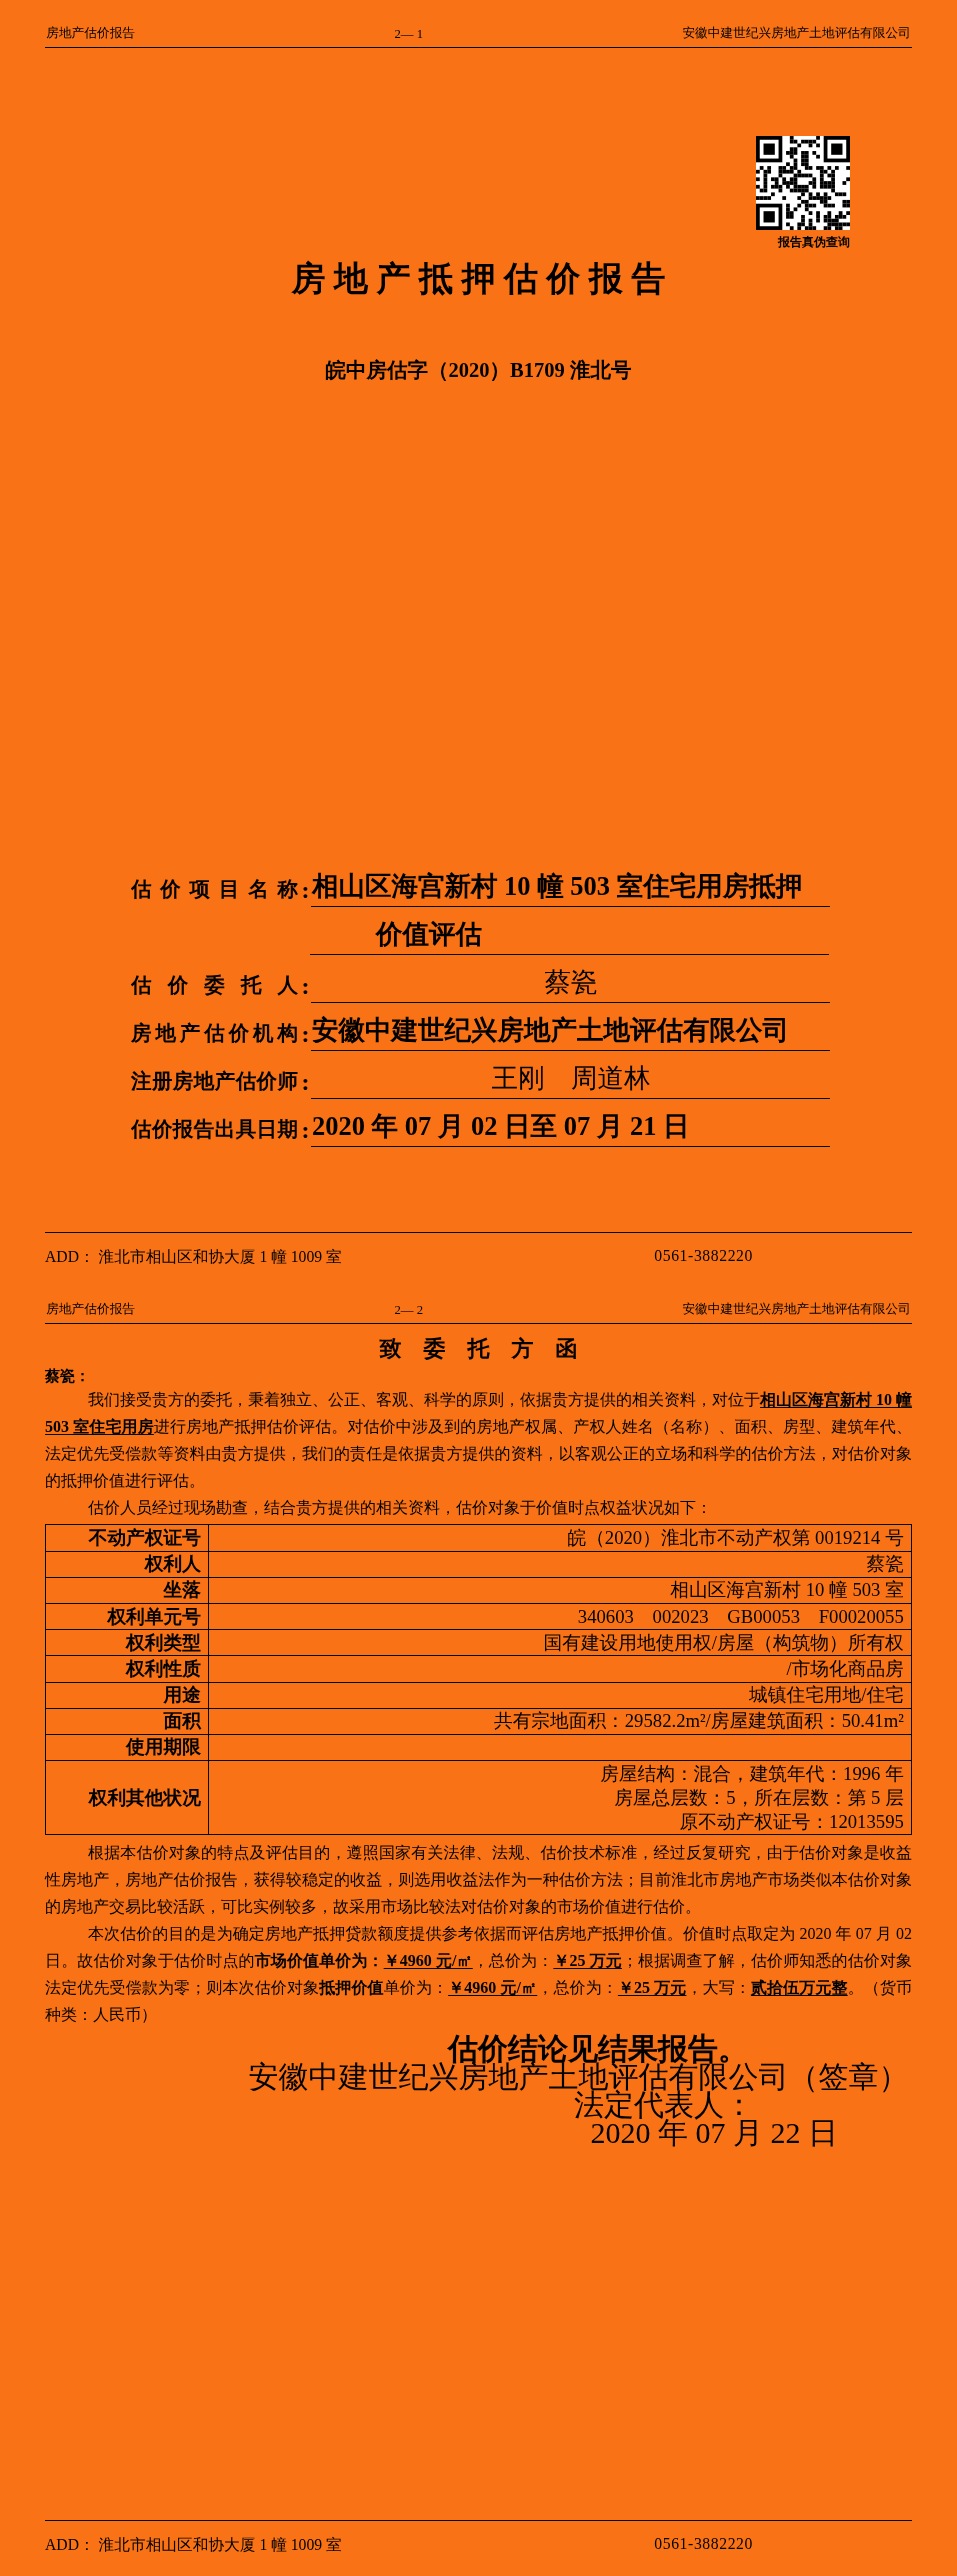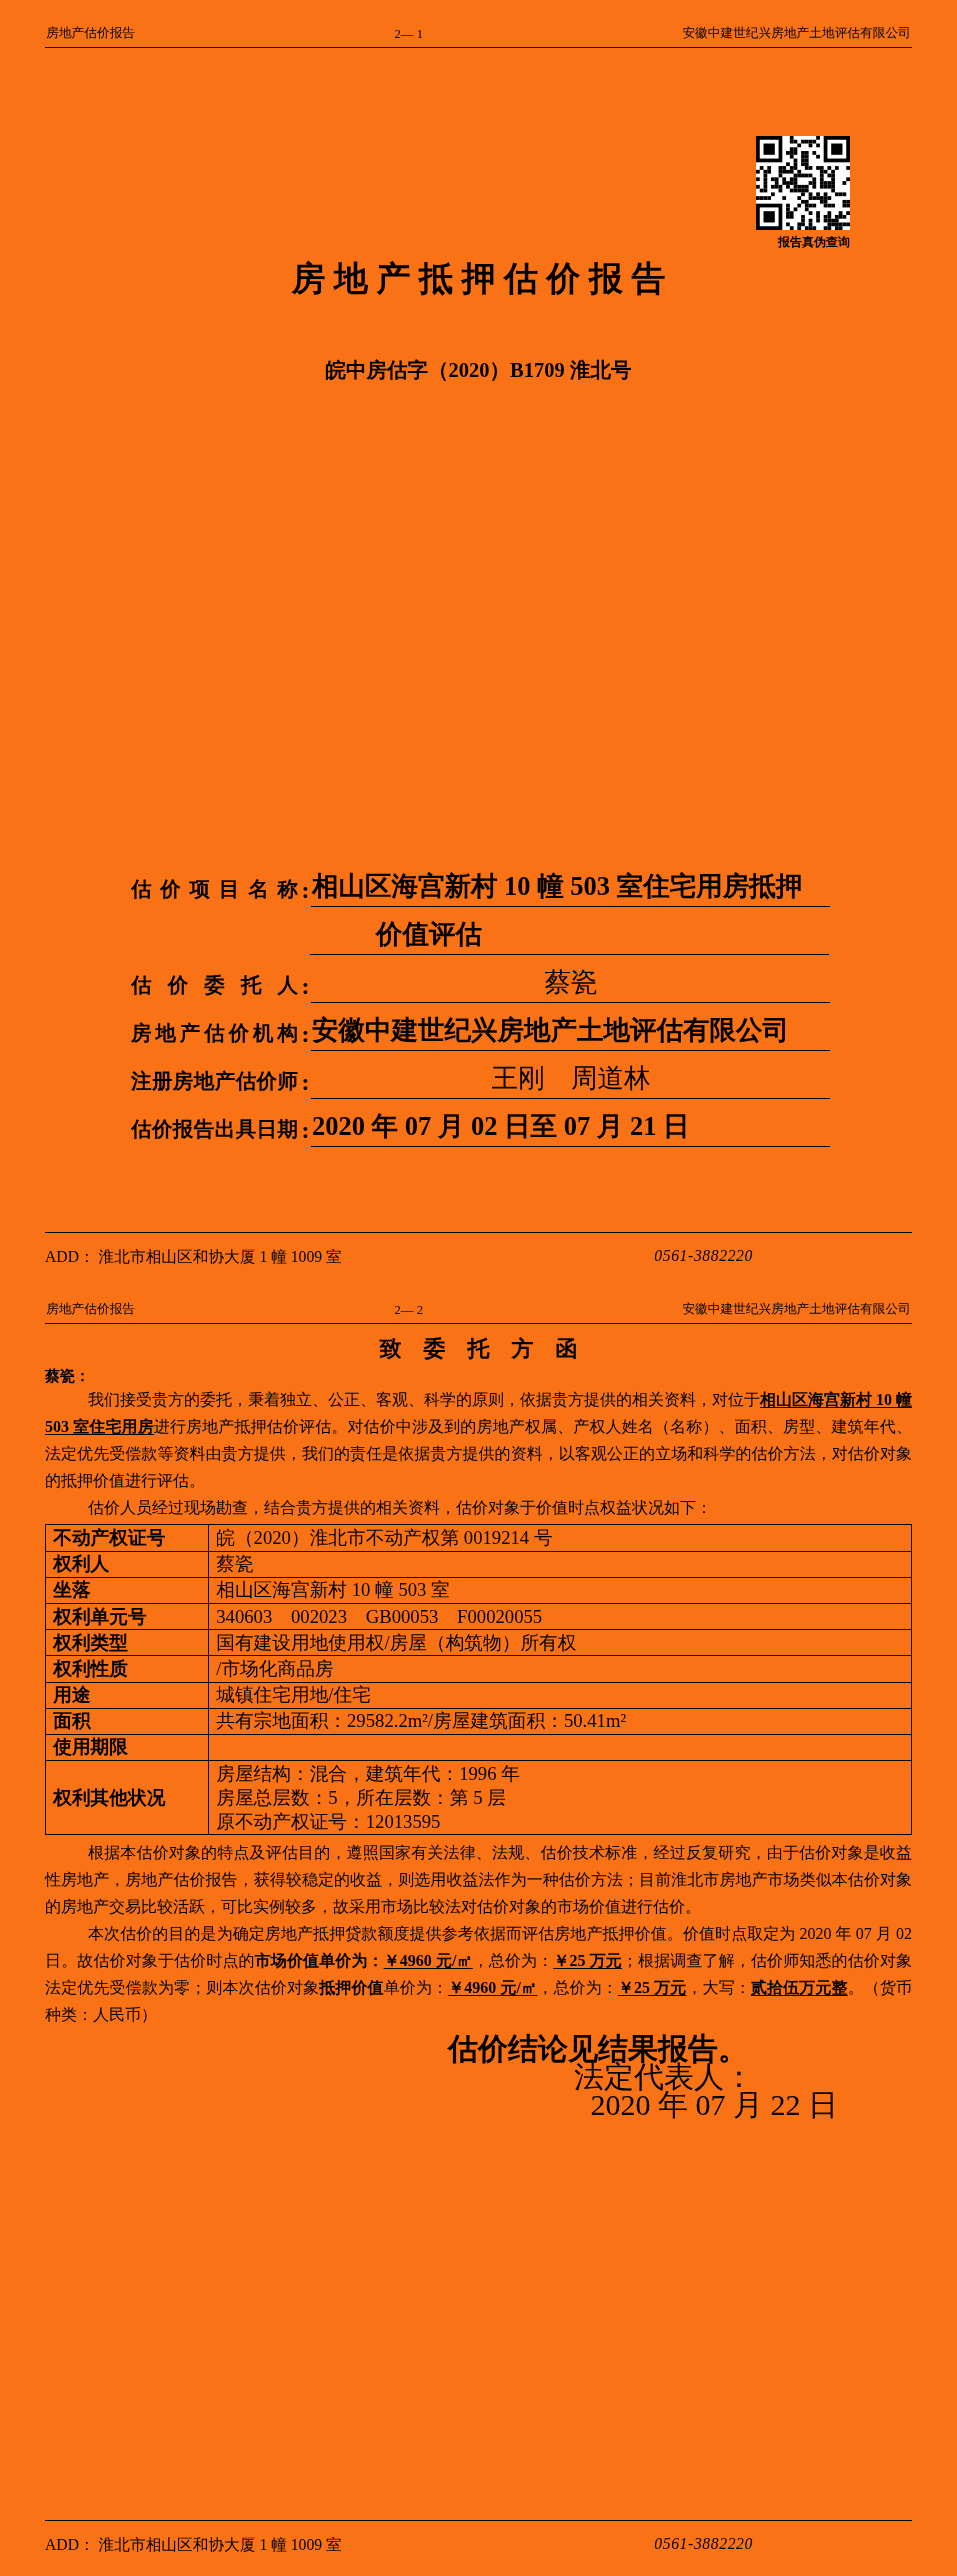--- a/index.html
+++ b/index.html
@@ -30,21 +30,21 @@
   .page2 .page-header { margin-top:13.3px; }
   .page-footer {
     position:absolute;
     left:45px; right:45px; bottom:20.5px;
     display:flex;
     justify-content:space-between;
     border-top:1.2px solid #000;
     padding-top:14px;
     font-size:15.7px;
   }
-  .page-footer .f-right { margin-right:159px; letter-spacing:0.6px;font-style:italic; }
+  .page-footer .f-right { margin-right:159px; letter-spacing:0.6px; }
 
   
   .qr-block { position:absolute; top:136px; right:107px; width:94px; text-align:right; }
   .qr-code { width:94px; height:94px; display:block; }
   .qr-caption { margin-top:3.6px; font-size:12px; font-weight:bold; }
   .cover-title {
     margin-top:208px;
     text-align:center;
     font-size:34px;
     font-weight:bold;
@@ -89,20 +89,21 @@
   }
   .body-para .b { font-weight:bold; }
   .body-para .u { text-decoration:underline; text-underline-offset:2.4px; }
   .info-table { width:100%; border-collapse:collapse; margin:3.6px 0; }
   .info-table td {
     border:1.2px solid #000;
     font-size:18.7px;
     line-height:24px;
     padding:0.6px 7.2px;
     vertical-align:middle;
+    text-align:right;
   }
   td.t-label { width:163px; font-weight:bold; }
   td.t-value { white-space:pre-line; }
   .closing { margin-top:7.2px; font-size:30px; }
   .closing .line { text-align:right; line-height:28px; }
   .closing .c1 { padding-right:164px; font-weight:bold; }
   .closing .c2 { padding-right:3.6px; }
   .closing .c3 { padding-right:158px; }
   .closing .c4 { padding-right:74px; }
 </style>
@@ -433,20 +434,21 @@
 原不动产权证号：12013595</td>
       </tr>
     </tbody>
   </table>
 
   <p class="body-para">根据本估价对象的特点及评估目的，遵照国家有关法律、法规、估价技术标准，经过反复研究，由于估价对象是收益性房地产，房地产估价报告，获得较稳定的收益，则选用收益法作为一种估价方法；目前淮北市房地产市场类似本估价对象的房地产交易比较活跃，可比实例较多，故采用市场比较法对估价对象的市场价值进行估价。</p>
   <p class="body-para"><span>本次估价的目的是为确定房地产抵押贷款额度提供参考依据而评估房地产抵押价值。价值时点取定为 2020 年 07 月 02 日。故估价对象于估价时点的</span><span class="b">市场价值单价为：</span><span class="b u">￥4960 元/㎡</span><span>，总价为：</span><span class="b u">￥25 万元</span><span>；根据调查了解，估价师知悉的估价对象法定优先受偿款为零；则本次估价对象</span><span class="b">抵押价值</span><span>单价为：</span><span class="b u">￥4960 元/㎡</span><span>，总价为：</span><span class="b u">￥25 万元</span><span>，大写：</span><span class="b u">贰拾伍万元整</span><span>。（货币种类：人民币）</span></p>
 
   <div class="closing">
     <div class="line c1">估价结论见结果报告。</div>
+    <div class="line c2">安徽中建世纪兴房地产土地评估有限公司（签章）</div>
     <div class="line c3">法定代表人：</div>
     <div class="line c4">2020 年 07 月 22 日</div>
   </div>
 
   <div class="page-footer">
     <span class="f-left">ADD： 淮北市相山区和协大厦 1 幢 1009 室</span>
     <span class="f-right">0561-3882220</span>
   </div>
 </div>
 

